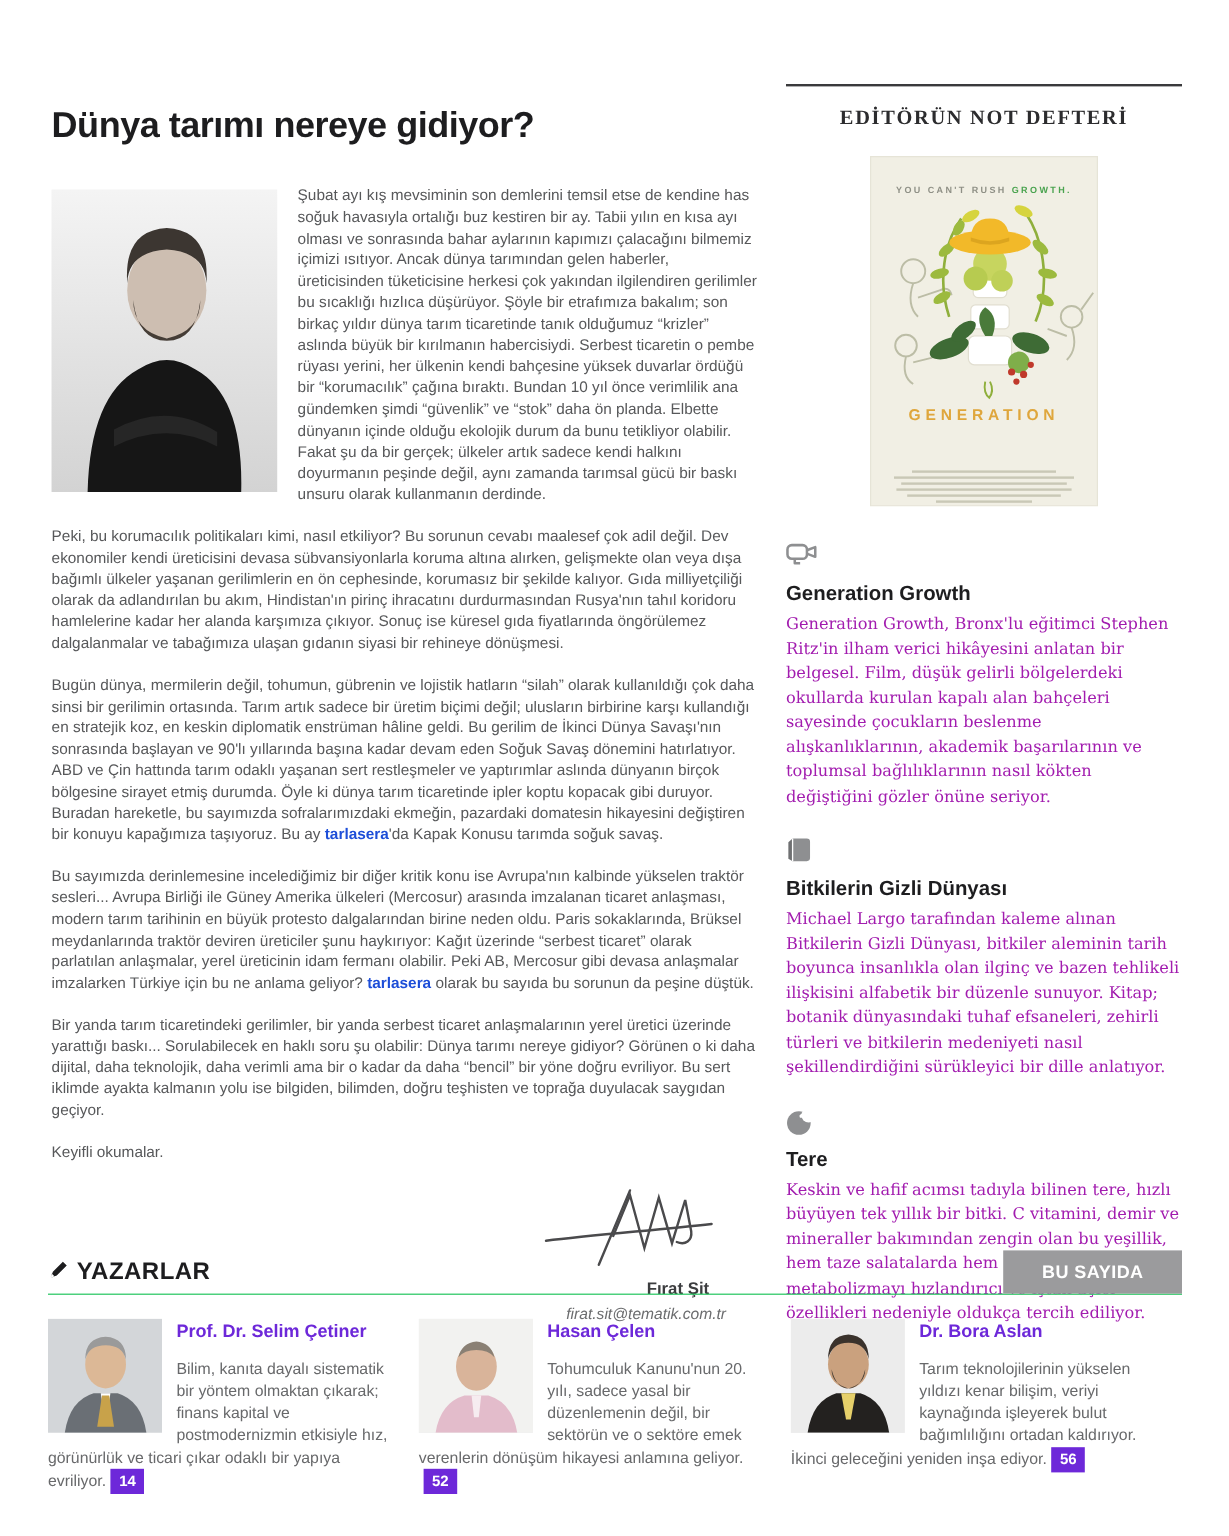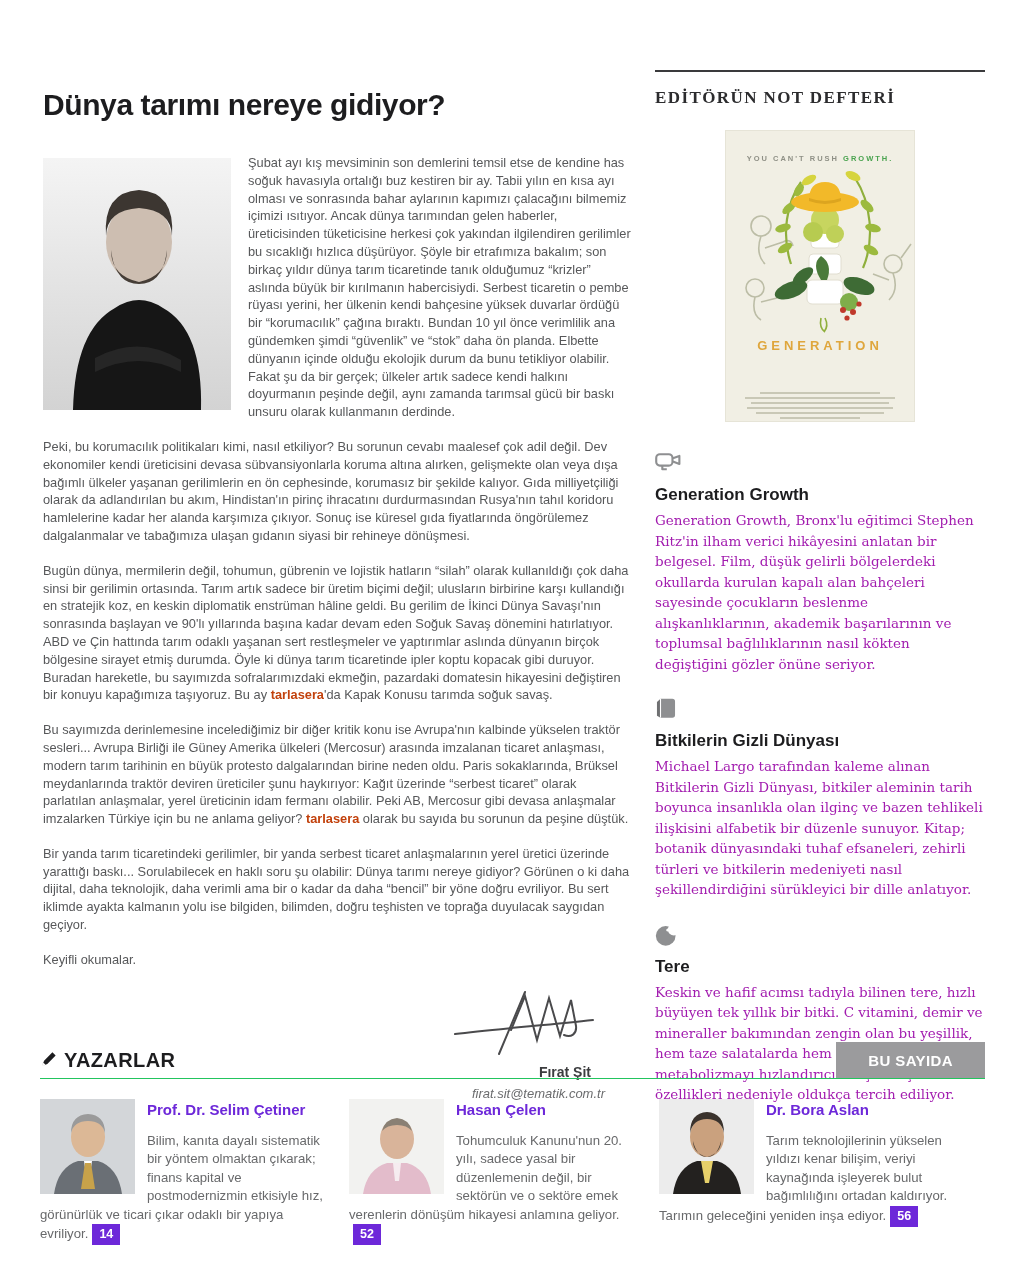--- a/index.html
+++ b/index.html
@@ -13,34 +13,34 @@
     font-size:30px;font-weight:bold;color:#1d1d1f;letter-spacing:-0.4px;
     margin:0 0 32px 0;
   }
   .headshot{
     float:left;width:188px;height:252px;margin:4px 17px 6px 0;
     background:linear-gradient(#f3f3f3,#d6d6d6);
   }
   .main-col p{
     font-size:12.8px;line-height:17.8px;margin:0 0 17px 0;color:#57585a;
   }
-  .main-col p strong{color:#c2410c;text-align:right;}
+  .main-col p strong{color:#1d4ed8;text-align:right;}
   .closing{margin-top:2px;}
   .signature-block{
     margin-top:6px;text-align:right;padding-right:26px;
   }
   .signature-svg{display:inline-block;margin-right:6px;}
   .signature-name{font-size:14px;font-weight:bold;color:#3c3d3f;margin:2px 14px 6px 0;}
   .signature-email{font-size:13px;font-style:italic;color:#6b6c6e;margin-right:0;}
   
   .side-col{position:absolute;left:655px;top:70px;width:330px;}
   .side-rule{border-top:2px solid #3a3a3c;height:0;margin:0 0 16px 0;}
   .side-header{
     font-family:"Liberation Serif", serif;font-weight:bold;font-size:17px;
-    letter-spacing:1.4px;color:#2c2c2e;text-align:left;margin:0 0 22px 0;
+    letter-spacing:1.4px;color:#2c2c2e;text-align:center;margin:0 0 22px 0;
   }
   .poster{
     width:190px;height:292px;margin:0 auto 26px auto;background:#f1efe4;
     position:relative;box-shadow:inset 0 0 0 1px #e6e4d7;
   }
   .poster-tagline{
     position:absolute;top:24px;width:100%;text-align:center;
     font-size:7.5px;letter-spacing:2px;color:#8f9086;font-weight:bold;
   }
   .poster-tagline .em{color:#4aa34f;}
@@ -302,17 +302,17 @@
         <svg width="95" height="95" viewBox="0 0 95 95">
             <rect width="95" height="95" fill="#ececec"></rect>
             <ellipse cx="48" cy="38" rx="17" ry="20" fill="#caa17e"></ellipse>
             <path d="M31 34 Q31 14 48 13 Q65 14 65 34 Q62 20 48 20 Q34 20 31 34Z" fill="#3a322c"></path>
             <path d="M34 42 Q38 58 48 58 Q58 58 62 42 Q62 54 48 58 Q34 54 34 42Z" fill="#4c4238"></path>
             <path d="M14 95 Q18 68 38 62 L58 62 Q78 68 82 95 Z" fill="#23211f"></path>
             <path d="M42 62 h12 l-4 22 h-4 z" fill="#e6d06a"></path>
           </svg>
       </div>
       <div class="author-name">Dr. Bora Aslan</div>
-      <div class="author-bio"><span>Tarım teknolojilerinin yükselen yıldızı kenar bilişim, veriyi kaynağında işleyerek bulut bağımlılığını ortadan kaldırıyor. Tarımın geleceğini yeniden inşa ediyor.</span><span class="page-badge">56</span></div>
+      <div class="author-bio"><span>Tarım teknolojilerinin yükselen yıldızı kenar bilişim, veriyi kaynağında işleyerek bulut bağımlılığını ortadan kaldırıyor. İkinci geleceğini yeniden inşa ediyor.</span><span class="page-badge">56</span></div>
     </div>
 
   </div>
 </div>
 
 </body></html>

